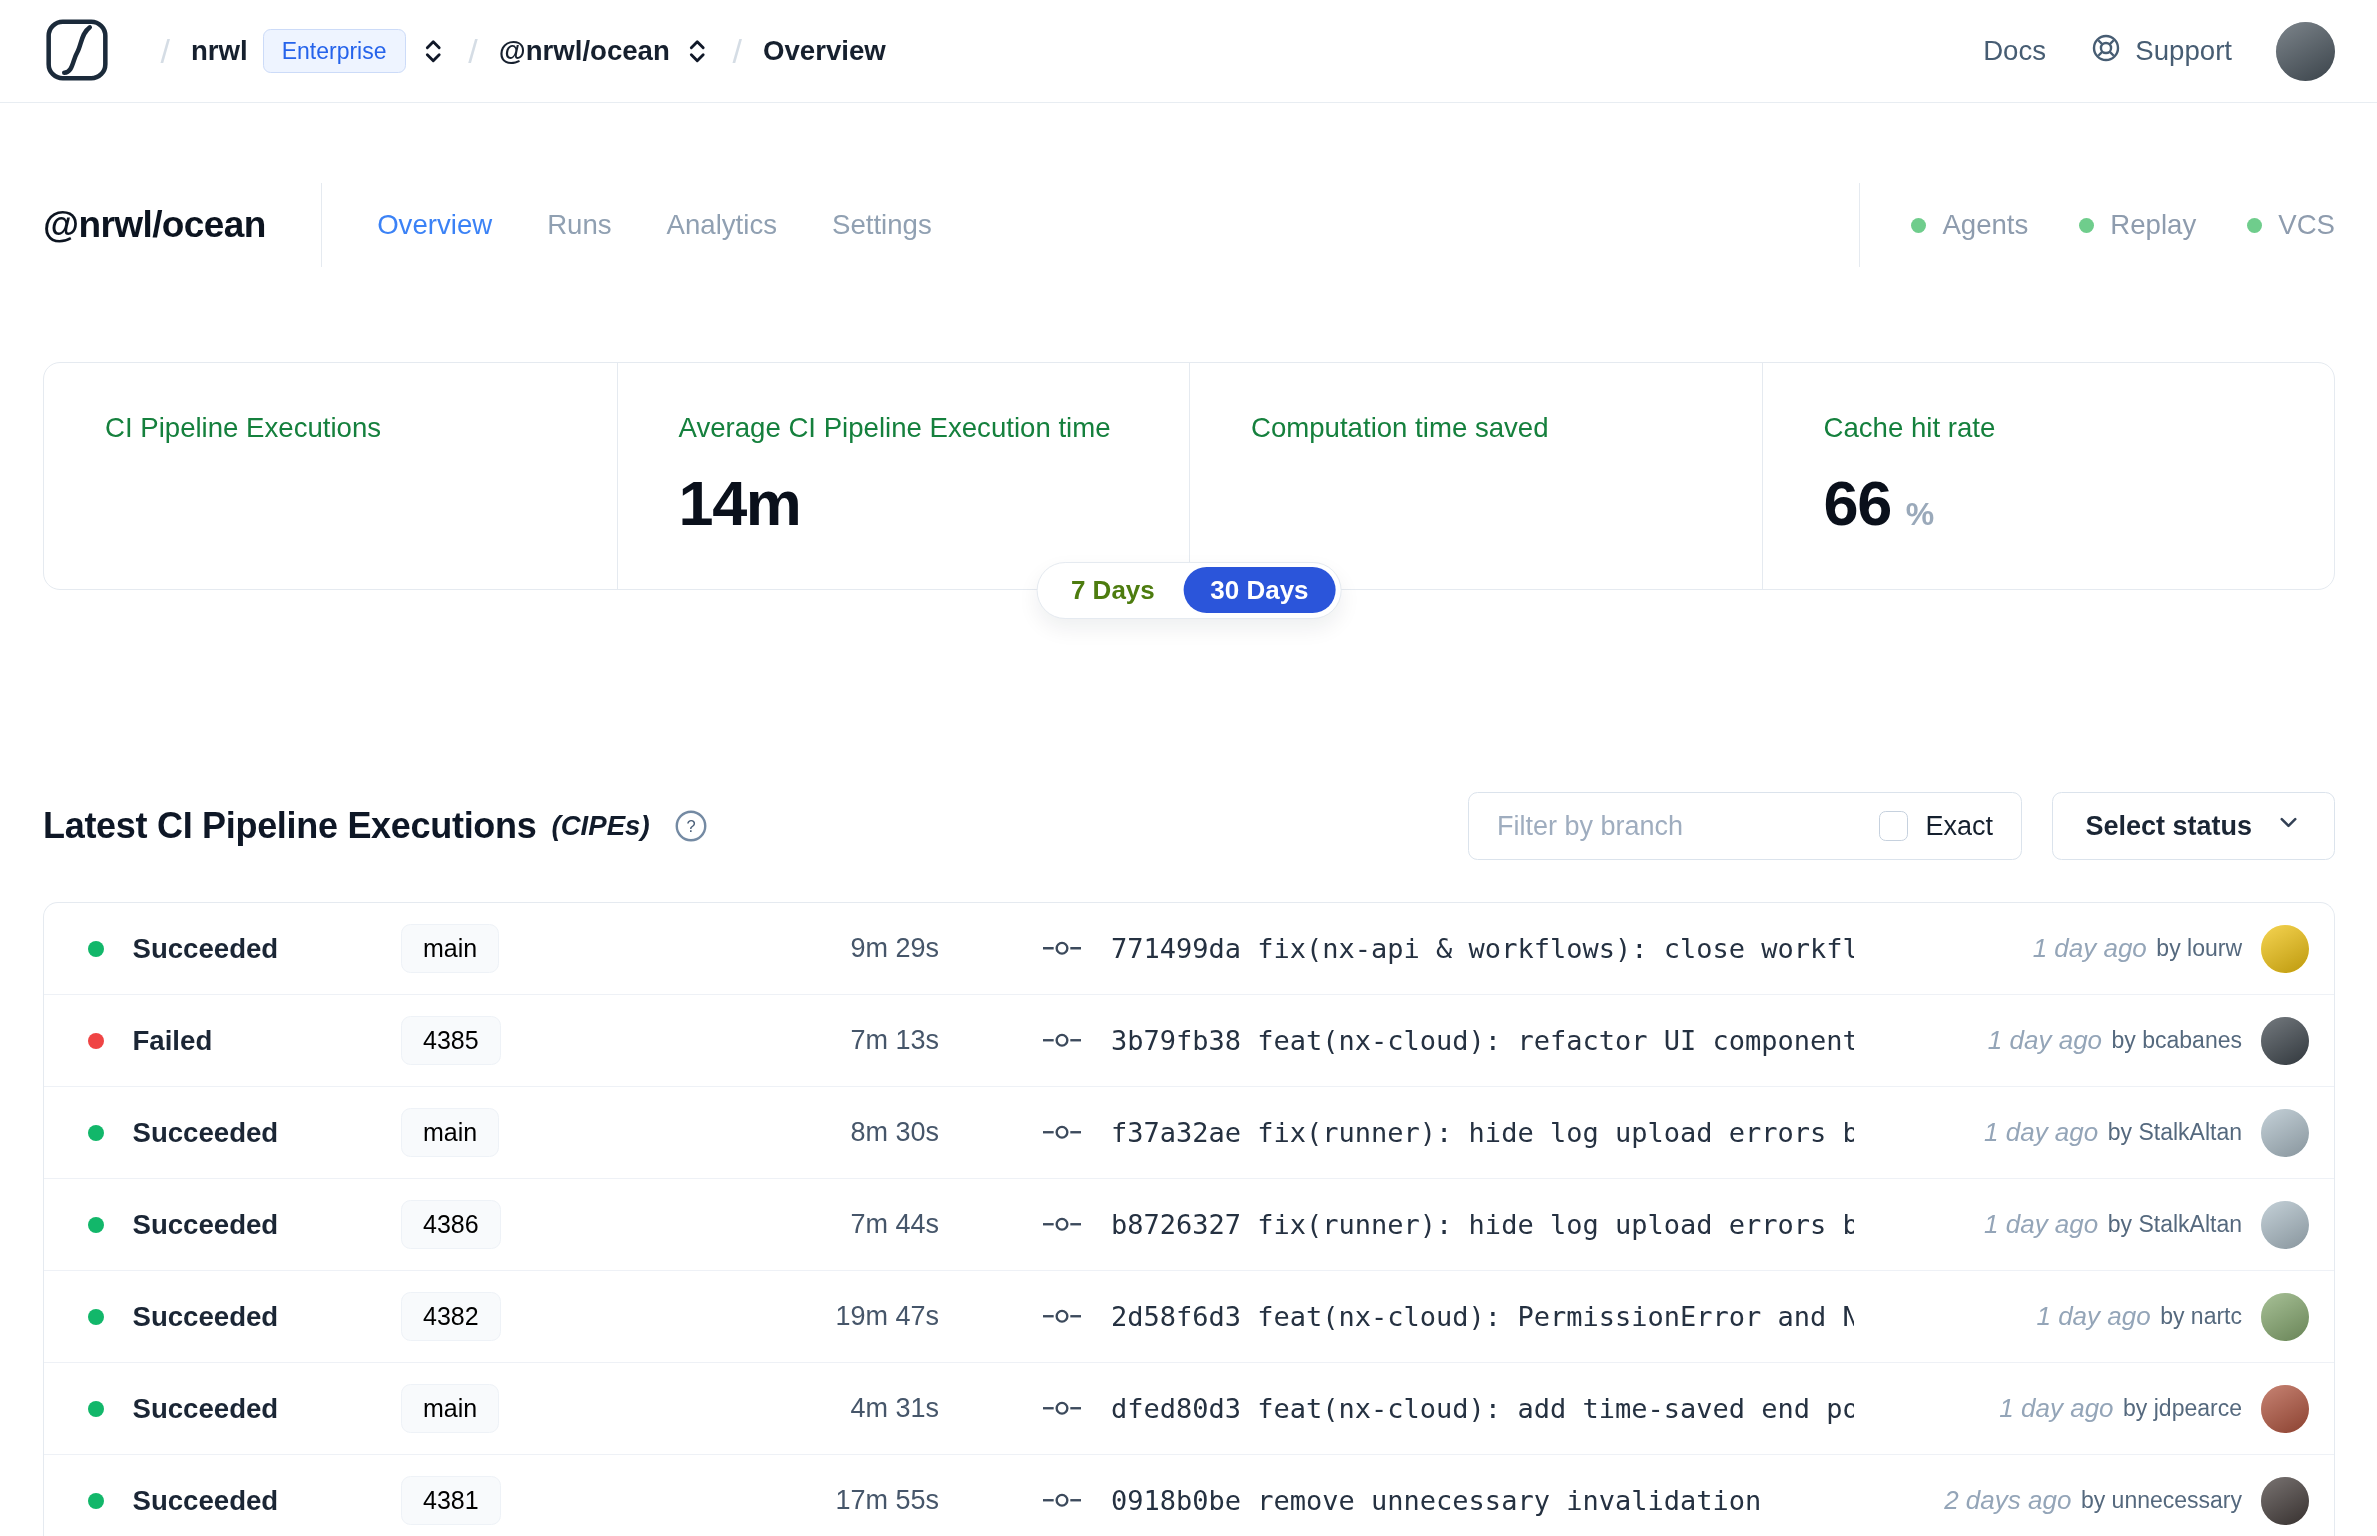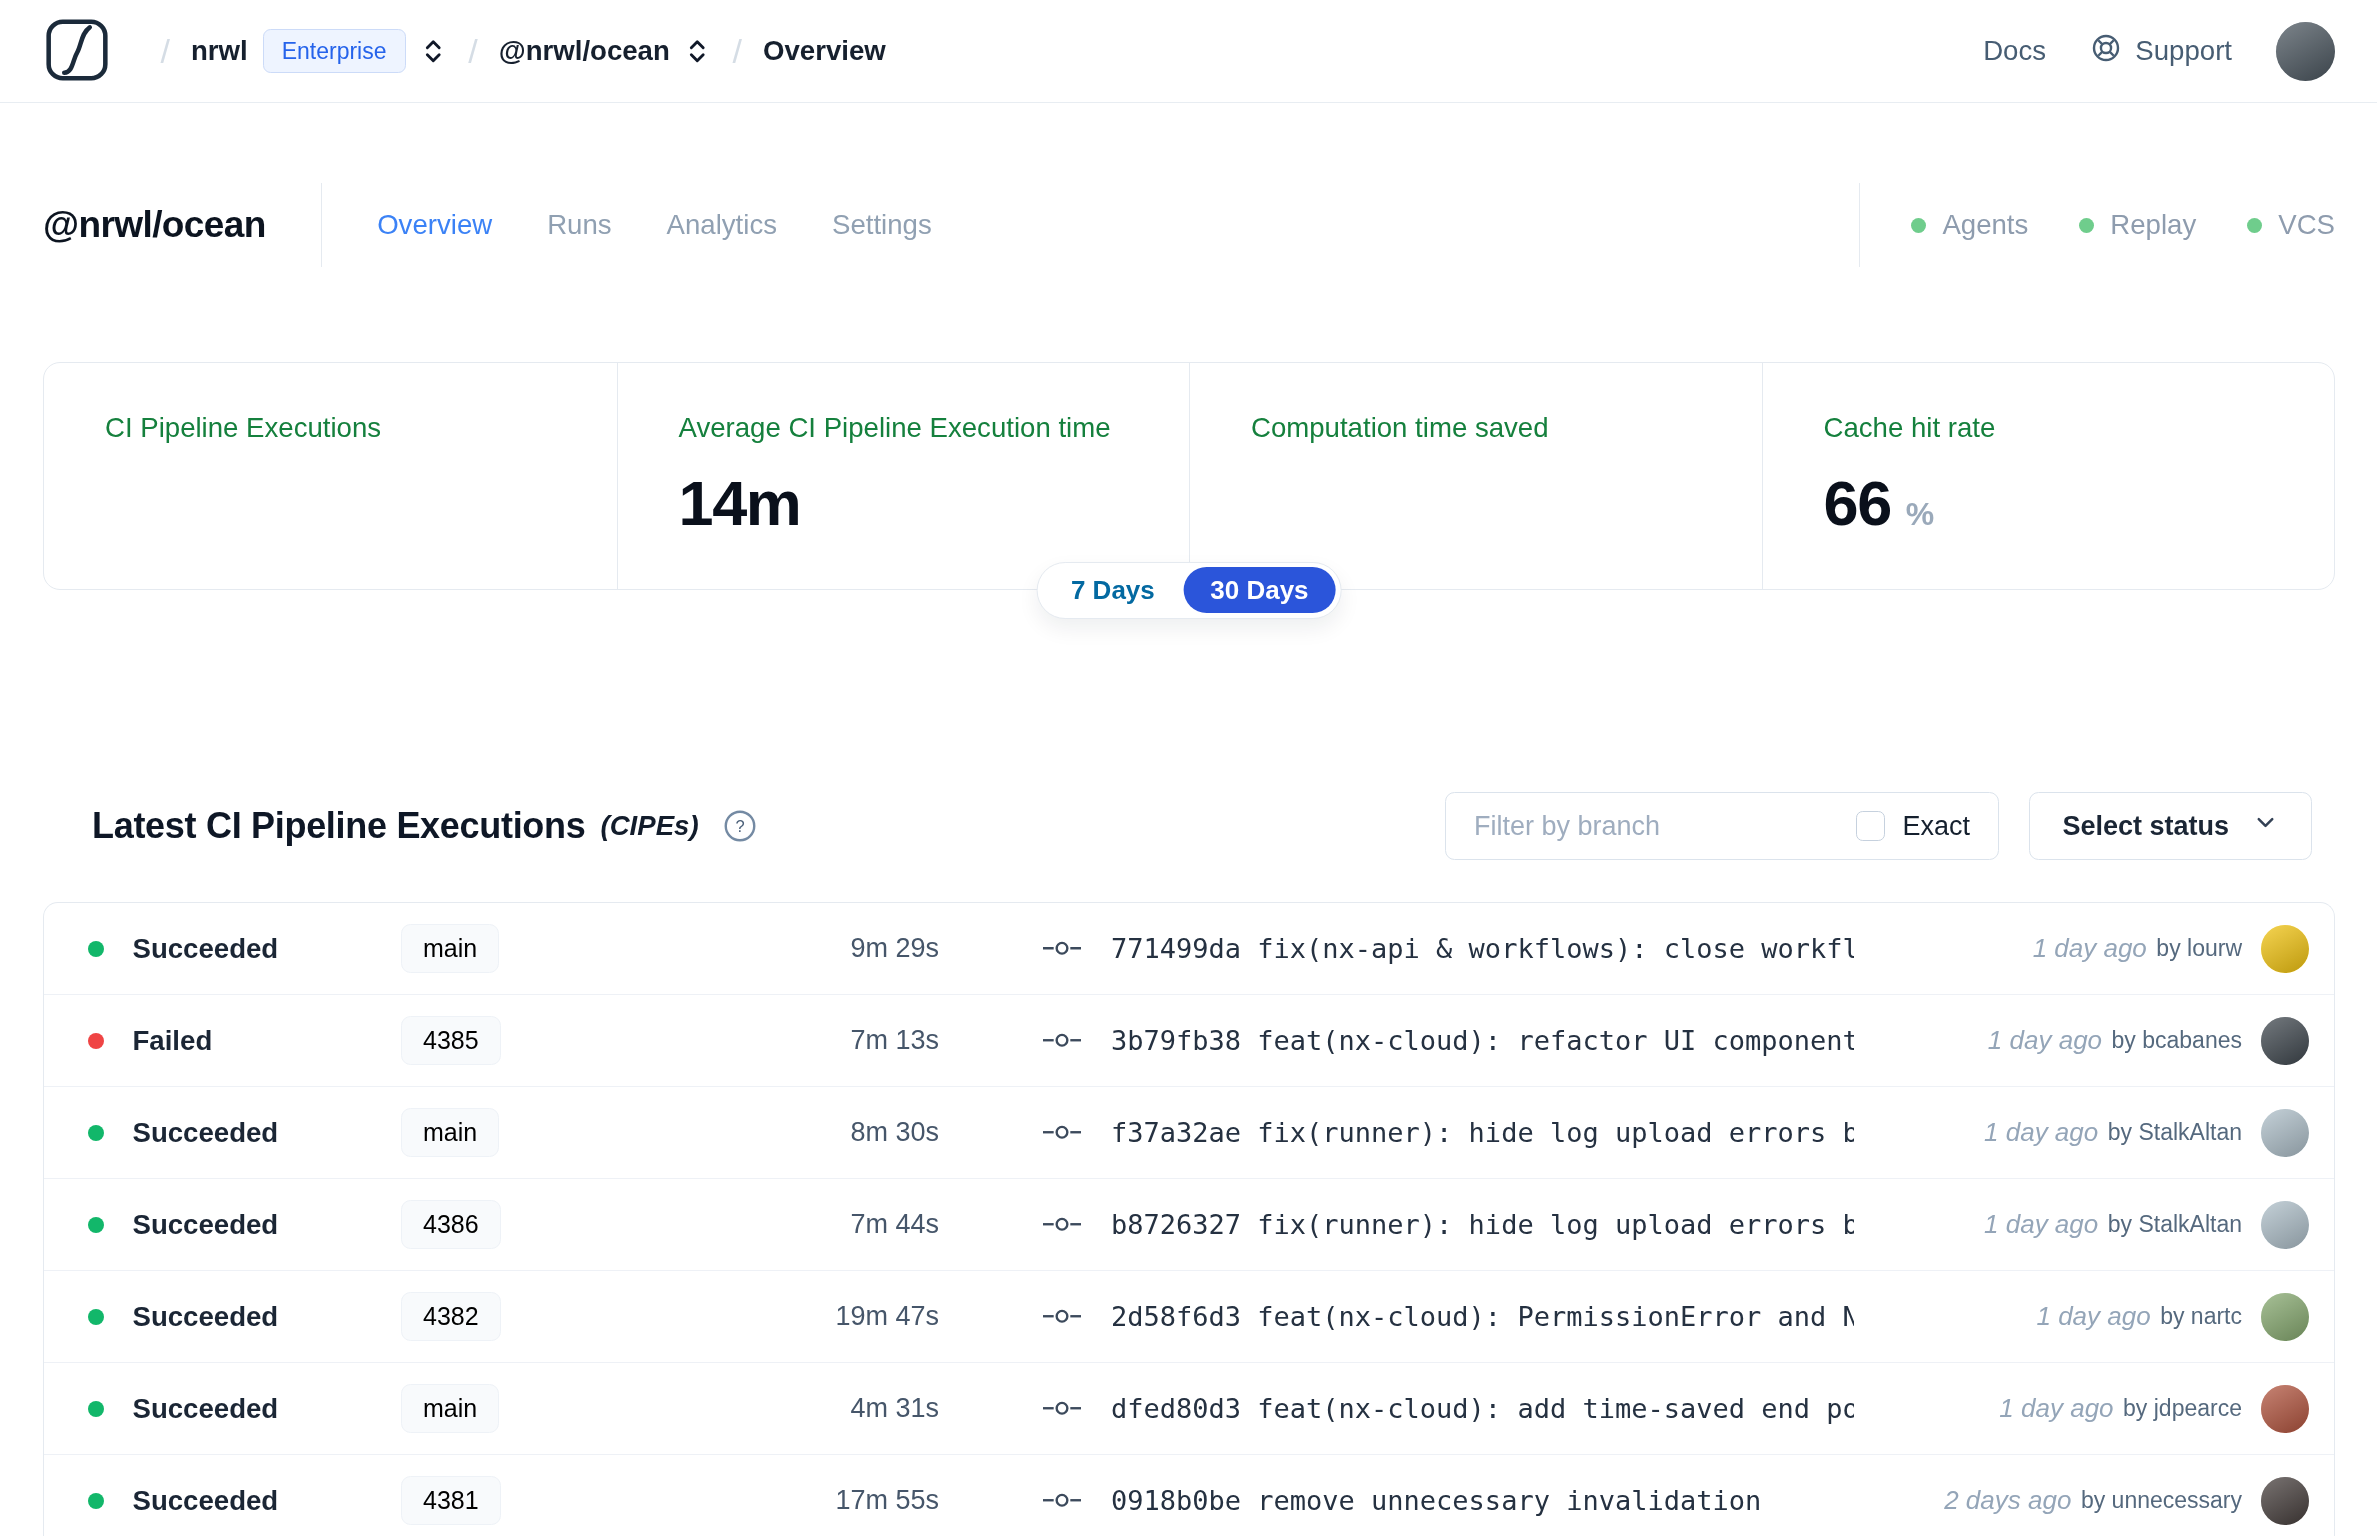--- a/index.html
+++ b/index.html
@@ -44,26 +44,26 @@
   .stat { padding:49px 19px 0 61px; }
   .stat + .stat { border-left:1.4px solid #e5eaf0; }
   .stat-label { font-size:27.6px; color:#15803d; font-weight:500; }
   .stat-value { margin-top:23px; font-size:63px; font-weight:700; color:#0a101b;
     letter-spacing:-1.4px; display:flex; align-items:baseline; gap:15px; }
   .stat-suffix { font-size:32px; color:#9aa9ba; font-weight:600; letter-spacing:0; }
 
   .toggle { position:absolute; left:50%; bottom:-28.5px; transform:translateX(-50%);
     background:#fff; border:1.4px solid #e5eaf0; border-radius:950px; display:flex;
     align-items:center; padding:4.8px; box-shadow:0 9.5px 21px rgba(15,23,42,.07); height:57px; }
-  .toggle-opt { font-size:26px; font-weight:600; color:#0369a1; padding:0 28.5px; cursor:pointer; }
+  .toggle-opt { font-size:26px; font-weight:600; color:#4d7c0f; padding:0 28.5px; cursor:pointer; }
   .toggle-opt.active { color:#fff; font-weight:700; border-radius:950px; padding:0 27px;
     height:46px; display:flex; align-items:center; }
 
   
-  .section-head { display:flex; align-items:center; padding:0 66px; margin-top:202px; height:68px;margin-left:26px; }
+  .section-head { display:flex; align-items:center; padding:0 43px; margin-top:202px; height:68px; }
   .sec-title { font-size:36px; font-weight:700; color:#0e1726; letter-spacing:-0.3px; }
   .sec-suffix { font-size:27.6px; font-style:italic; font-weight:600; margin-left:15px; color:#121c2b; }
   .help { margin-left:23px; display:flex; align-items:center; cursor:pointer; }
   .filters { margin-left:auto; display:flex; gap:30px; align-items:center; }
   .input-group { display:flex; align-items:center; border:1.9px solid #dbe3ec; border-radius:9.5px;
     height:68px; background:#fff; overflow:hidden; }
   .branch-input { border:none; outline:none; width:380px; font-size:27px; padding:0 28.5px;
     color:#0f172a; font-family:"Liberation Sans",sans-serif; background:transparent; }
   .branch-input::placeholder { color:#9fadbf; }
   .ig-div { width:1.9px; background:#dbe3ec; }

